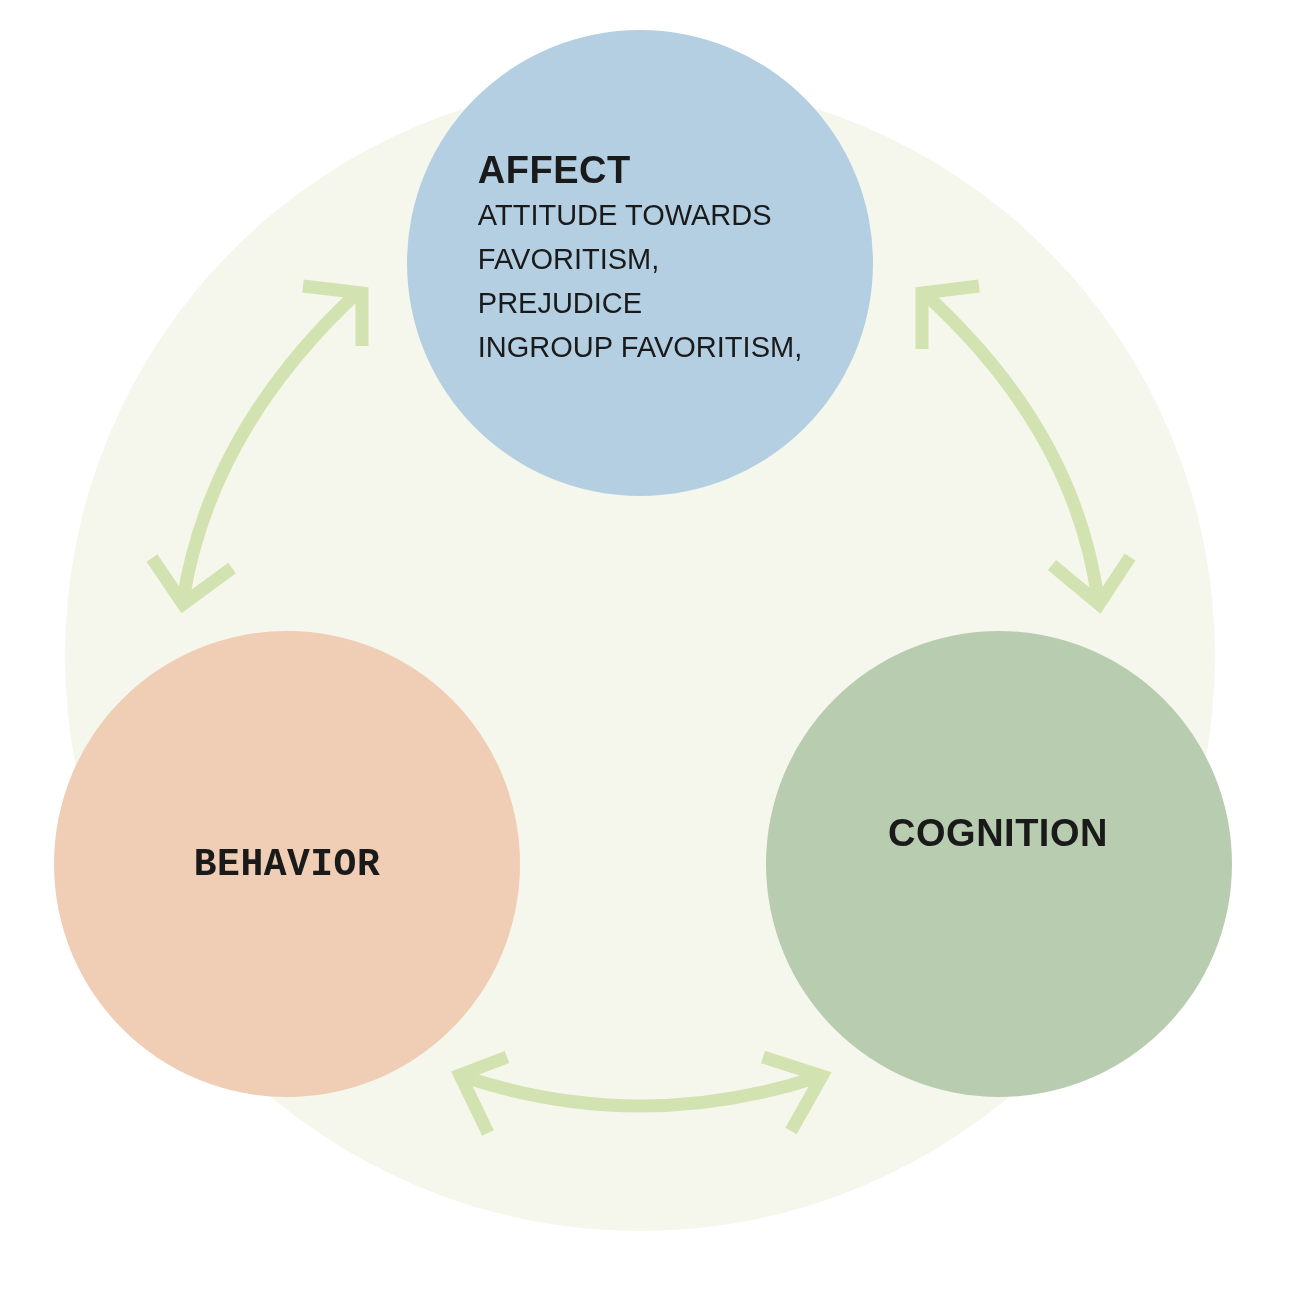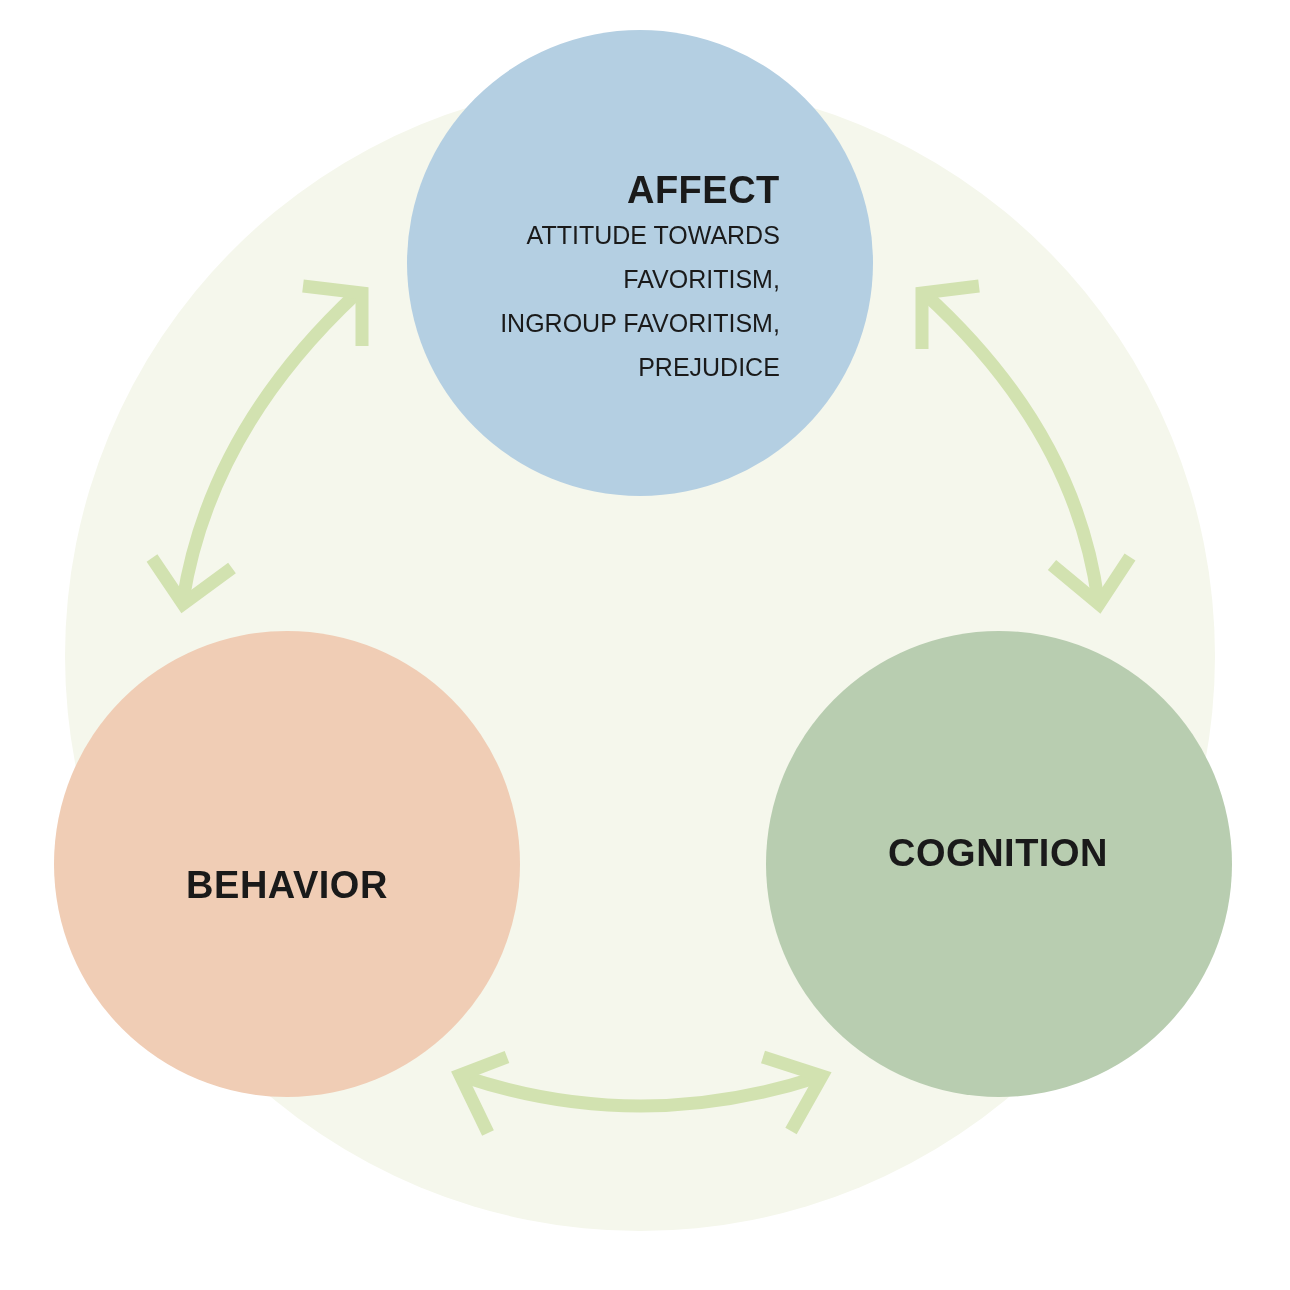--- a/index.html
+++ b/index.html
@@ -1,26 +1,25 @@
 <!DOCTYPE html>
 <html><head>
   <meta charset="utf-8">
   <style>
     html, body { margin: 0; padding: 0; background: #ffffff; }
     body { width: 1290px; height: 1290px; position: relative; overflow: hidden; }
     svg#diagram { position: absolute; left: 0; top: 0; width: 1290px; height: 1290px; }
     .node-label {
-      position: absolute; text-align: right; color: #1a1a1a;
+      position: absolute; text-align: left; color: #1a1a1a;
       font-family: "Liberation Sans", sans-serif;
       transform: translate(-50%, -50%);
       white-space: nowrap;
-      margin-top: 20px;
     }
     .node-title { font-weight: bold; font-size: 38px; letter-spacing: 0.5px; line-height: 46px; }
-    .node-sub { font-size: 25px; line-height: 44px; }
+    .node-sub { font-size: 29px; line-height: 44px; }
     #label-affect { left: 640px; top: 258px; }
     #label-behavior { left: 287px; top: 865px; }
     #label-cognition { left: 998px; top: 833px; }
   </style>
 </head>
 <body>
 
 <svg id="diagram" viewBox="0 0 1290 1290">
   <circle cx="640" cy="656" r="575" fill="#f5f7ec"></circle>
 
@@ -44,23 +43,23 @@
 
   <circle cx="640" cy="263" r="233" fill="#b4cfe2"></circle>
   <circle cx="287" cy="864" r="233" fill="#f0cdb5"></circle>
   <circle cx="999" cy="864" r="233" fill="#b8cdb0"></circle>
 </svg>
 
 <div class="node-label" id="label-affect" style="color: rgb(26, 26, 26);">
   <div class="node-title">AFFECT</div>
   <div class="node-sub">ATTITUDE TOWARDS</div>
   <div class="node-sub">FAVORITISM,</div>
+  <div class="node-sub">PREJUDICE</div>
   <div class="node-sub">INGROUP FAVORITISM,</div>
-  <div class="node-sub">PREJUDICE</div>
 </div>
 
-<div class="node-label" id="label-behavior" style="color: rgb(26, 26, 26);">
+<div class="node-label" id="label-behavior" style="color: rgb(26, 26, 26); font-family: Liberation Mono, monospace;">
   <div class="node-title">BEHAVIOR</div>
 </div>
 
 <div class="node-label" id="label-cognition" style="color: rgb(26, 26, 26);">
   <div class="node-title">COGNITION</div>
 </div>
 
 </body></html>

